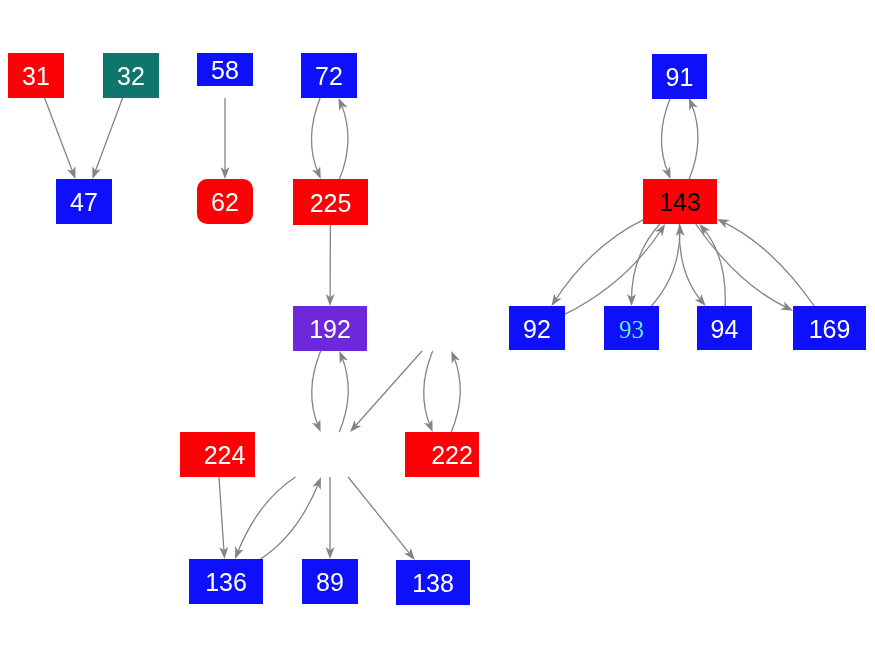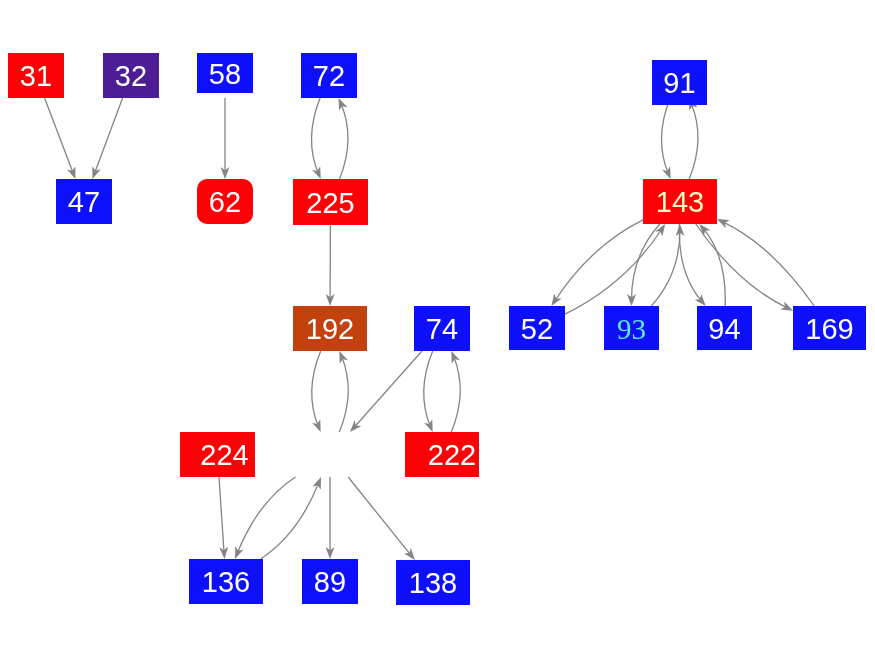--- a/index.html
+++ b/index.html
@@ -36,21 +36,21 @@
     position: absolute;
     display: flex;
     align-items: center;
     justify-content: center;
     box-sizing: border-box;
     pointer-events: auto;
     cursor: default;
   }
   .node span {
     color: #ffffff;
-    font-size: 29px;
+    font-size: 25px;
     line-height: 1;
     transform: translateY(1px);
     user-select: none;
   }
 </style>
 </head>
 <body style="background: rgb(255, 255, 255);">
 
 <div class="viewport">
   <svg class="edge-layer" id="edge-layer" width="875" height="656" viewBox="0 0 875 656" xmlns="http://www.w3.org/2000/svg">
@@ -85,52 +85,49 @@
         <path d="M 295.5 477 Q 257.9 501.5 237.2 553.4" class="edge" stroke="#848484" marker-end="url(#arrow)"></path>
         <path d="M 260.5 559 Q 298.1 534.5 318.8 482.6" class="edge" stroke="#848484" marker-end="url(#arrow)"></path>
         <path d="M 330 477 L 330 553" class="edge" stroke="#848484" marker-end="url(#arrow)"></path>
         <path d="M 348.1 477 L 411.1 555.3" class="edge" stroke="#848484" marker-end="url(#arrow)"></path>
       </g>
   </svg>
   <div class="node-layer" id="nodes">
       <div class="node" style="left: 8px; top: 53px; width: 56px; height: 45px; background: rgb(251, 2, 7);">
         <span style="color: rgb(255, 255, 255);">31</span>
       </div>
-      <div class="node" style="left: 103px; top: 53px; width: 56px; height: 45px; background: #4c1d95;">
+      <div class="node" style="left: 103px; top: 53px; width: 56px; height: 45px; background: #0f766e;">
         <span style="color: rgb(255, 255, 255);">32</span>
       </div>
-      <div class="node" style="left: 197px; top: 53px; width: 56px; height: 40px; background: rgb(15, 16, 251);">
+      <div class="node" style="left: 197px; top: 53px; width: 56px; height: 33px; background: rgb(15, 16, 251);">
         <span style="color: rgb(255, 255, 255);">58</span>
       </div>
       <div class="node" style="left: 301px; top: 53px; width: 56px; height: 45px; background: rgb(15, 16, 251);">
         <span style="color: rgb(255, 255, 255);">72</span>
       </div>
-      <div class="node" style="left: 652px; top: 60px; width: 55px; height: 45px; background: rgb(15, 16, 251);">
+      <div class="node" style="left: 652px; top: 54px; width: 55px; height: 45px; background: rgb(15, 16, 251);">
         <span style="color: rgb(255, 255, 255);">91</span>
       </div>
       <div class="node" style="left: 56px; top: 179px; width: 56px; height: 45px; background: rgb(15, 16, 251);">
         <span style="color: rgb(255, 255, 255);">47</span>
       </div>
       <div class="node" style="left: 197px; top: 179px; width: 56px; height: 45px; background: rgb(251, 2, 7); border-radius: 10px;">
         <span style="color: rgb(255, 255, 255);">62</span>
       </div>
       <div class="node" style="left: 293px; top: 179px; width: 75px; height: 46px; background: rgb(251, 2, 7);">
         <span style="color: rgb(255, 255, 255);">225</span>
       </div>
       <div class="node" style="left: 643px; top: 179px; width: 74px; height: 45px; background: rgb(251, 2, 7);">
-        <span style="color: #fef9c3;">143</span>
+        <span style="color: #000000;">143</span>
       </div>
-      <div class="node" style="left: 293px; top: 306px; width: 74px; height: 45px; background: #c2410c;">
+      <div class="node" style="left: 293px; top: 306px; width: 74px; height: 45px; background: #6d28d9;">
         <span style="color: rgb(255, 255, 255);">192</span>
       </div>
-      <div class="node" style="left: 414px; top: 306px; width: 56px; height: 45px; background: rgb(15, 16, 251);">
-        <span style="color: rgb(255, 255, 255);">74</span>
-      </div>
       <div class="node" style="left: 509px; top: 306px; width: 56px; height: 44px; background: rgb(15, 16, 251);">
-        <span style="color: rgb(255, 255, 255);">52</span>
+        <span style="color: rgb(255, 255, 255);">92</span>
       </div>
       <div class="node" style="left: 604px; top: 306px; width: 55px; height: 44px; background: rgb(15, 16, 251);">
         <span style="color: #5eead4; font-family: Liberation Serif, serif;">93</span>
       </div>
       <div class="node" style="left: 697px; top: 306px; width: 55px; height: 44px; background: rgb(15, 16, 251);">
         <span style="color: rgb(255, 255, 255);">94</span>
       </div>
       <div class="node" style="left: 793px; top: 306px; width: 73px; height: 44px; background: rgb(15, 16, 251);">
         <span style="color: rgb(255, 255, 255);">169</span>
       </div>

